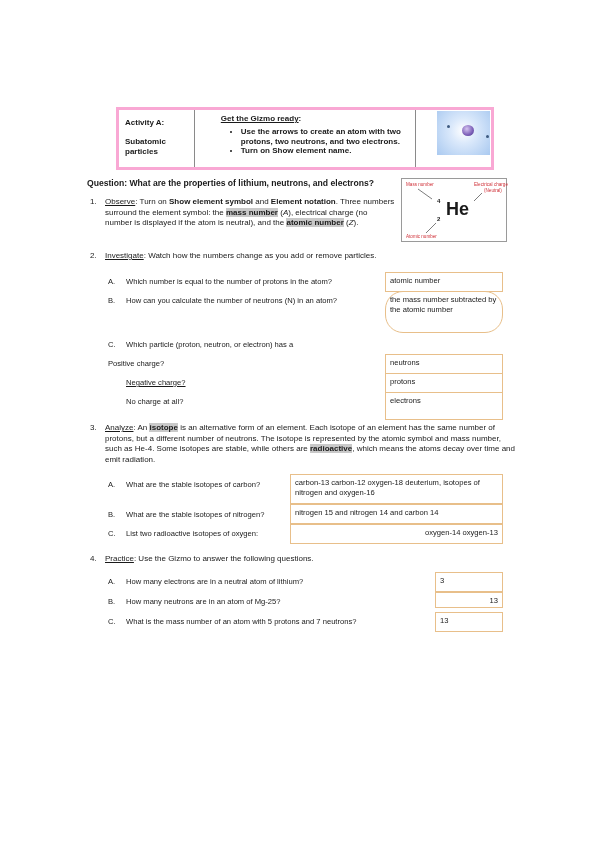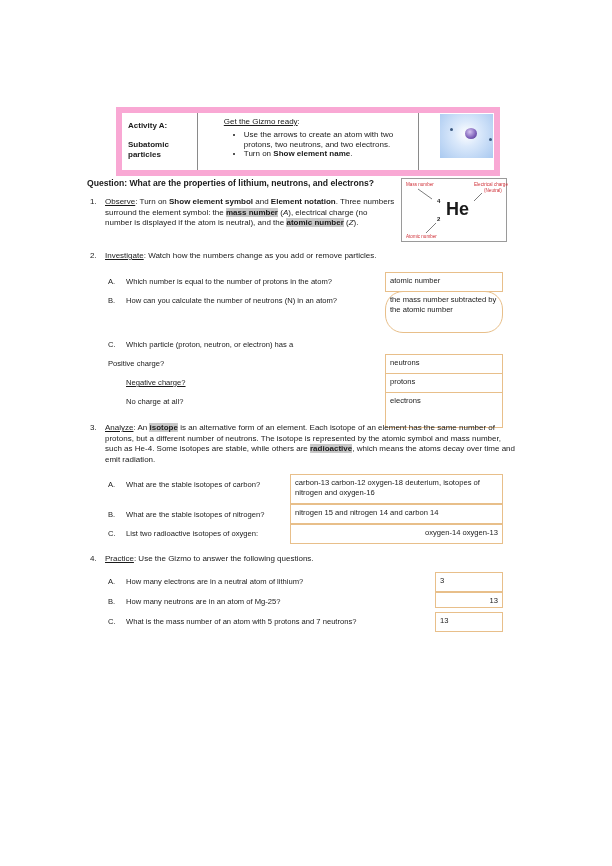--- a/index.html
+++ b/index.html
@@ -3,25 +3,25 @@
 <meta charset="utf-8">
 <style>
   html, body { margin: 0; padding: 0; background: #ffffff; }
   body { width: 612px; height: 866px; position: relative; overflow: hidden;
          font-family: "Liberation Sans", sans-serif; color: #1a1a1a; font-size: 8px; }
   .abs { position: absolute; }
   u { text-decoration: underline; }
   .hl { background: #c9c9c9; font-weight: bold; }
 
   
-  .activity { left: 116px; top: 107px; width: 372px; height: 57px; border: 6px solid #f9a8d4; display: flex; gap: 20px; }
+  .activity { left: 116px; top: 107px; width: 372px; height: 57px; border: 3px solid #f9a8d4; display: flex; gap: 20px; }
   .act-left { width: 84px; border-right: 1px solid #8a8a8a; padding: 6px 6px; box-sizing: border-box; font-weight: bold; font-size: 8px; }
   .act-left .t1 { margin-top: 2px; }
   .act-left .t2 { margin-top: 10px; line-height: 10px; }
-  .act-mid { width: 226px; border-right: 1px solid #8a8a8a; padding: 4px 6px; box-sizing: border-box; font-size: 8px; }
+  .act-mid { width: 226px; border-right: 1px solid #8a8a8a; padding: 4px 6px; box-sizing: border-box; font-size: 8px; font-weight: bold; }
   .act-mid ul { margin: 4px 0 0 0; padding-left: 20px; }
   .act-mid li { line-height: 9.5px; }
   .act-img { width: 62px; position: relative; }
   .act-img .bg { position: absolute; left: 1px; top: 1px; right: 1px; height: 44px;
                  background: radial-gradient(circle at 50% 45%, #ffffff 0%, #dbe9fb 35%, #a9c9f0 100%); }
   .nuc { position: absolute; left: 25px; top: 14px; width: 12px; height: 11px; border-radius: 50%;
          background: radial-gradient(circle at 40% 35%, #d5c4f0 0%, #7c5fb8 60%, #4a3487 100%); }
   .elec { position: absolute; width: 3px; height: 3px; border-radius: 50%; background: #3d5a80; }
 
   .question { left: 87px; top: 178px; font-weight: bold; font-size: 8.6px; }
@@ -94,21 +94,21 @@
 <div class="ans" style="left:385px; top:291px; width:118px; height:42px;border-radius:18px;">the mass number subtracted by the atomic number</div>
 
 <div class="qlet" style="left:108px; top:340px;">C.</div>
 <div class="q" style="left:126px; top:340px;">Which particle (proton, neutron, or electron) has a</div>
 
 <div class="q" style="left:108px; top:359px;">Positive charge?</div>
 <div class="ans" style="left:385px; top:354px; width:118px; height:20px;">neutrons</div>
 <div class="q" style="left:126px; top:378px;text-decoration:underline;">Negative charge?</div>
 <div class="ans" style="left:385px; top:373px; width:118px; height:20px;">protons</div>
 <div class="q" style="left:126px; top:397px;">No charge at all?</div>
-<div class="ans" style="left:385px; top:392px; width:118px; height:36px;">electrons</div>
+<div class="ans" style="left:385px; top:392px; width:118px; height:28px;">electrons</div>
 
 <div class="num" style="left:90px; top:423px;">3.</div>
 <div class="para" style="left:105px; top:423px; width:415px;"><u>Analyze</u><span>: An </span><span class="hl">isotope</span><span> is an alternative form of an element. Each isotope of an element has the same number of protons, but a different number of neutrons. The isotope is represented by the atomic symbol and mass number, such as He-4. Some isotopes are stable, while others are </span><span class="hl">radioactive</span><span>, which means the atoms decay over time and emit radiation.</span></div>
 
 <div class="qlet" style="left:108px; top:480px;">A.</div>
 <div class="q" style="left:126px; top:480px;">What are the stable isotopes of carbon?</div>
 <div class="ans" style="left:290px; top:474px; width:213px; height:30px;">carbon-13 carbon-12 oxygen-18 deuterium, isotopes of nitrogen and oxygen-16</div>
 
 <div class="qlet" style="left:108px; top:510px;">B.</div>
 <div class="q" style="left:126px; top:510px;">What are the stable isotopes of nitrogen?</div>

